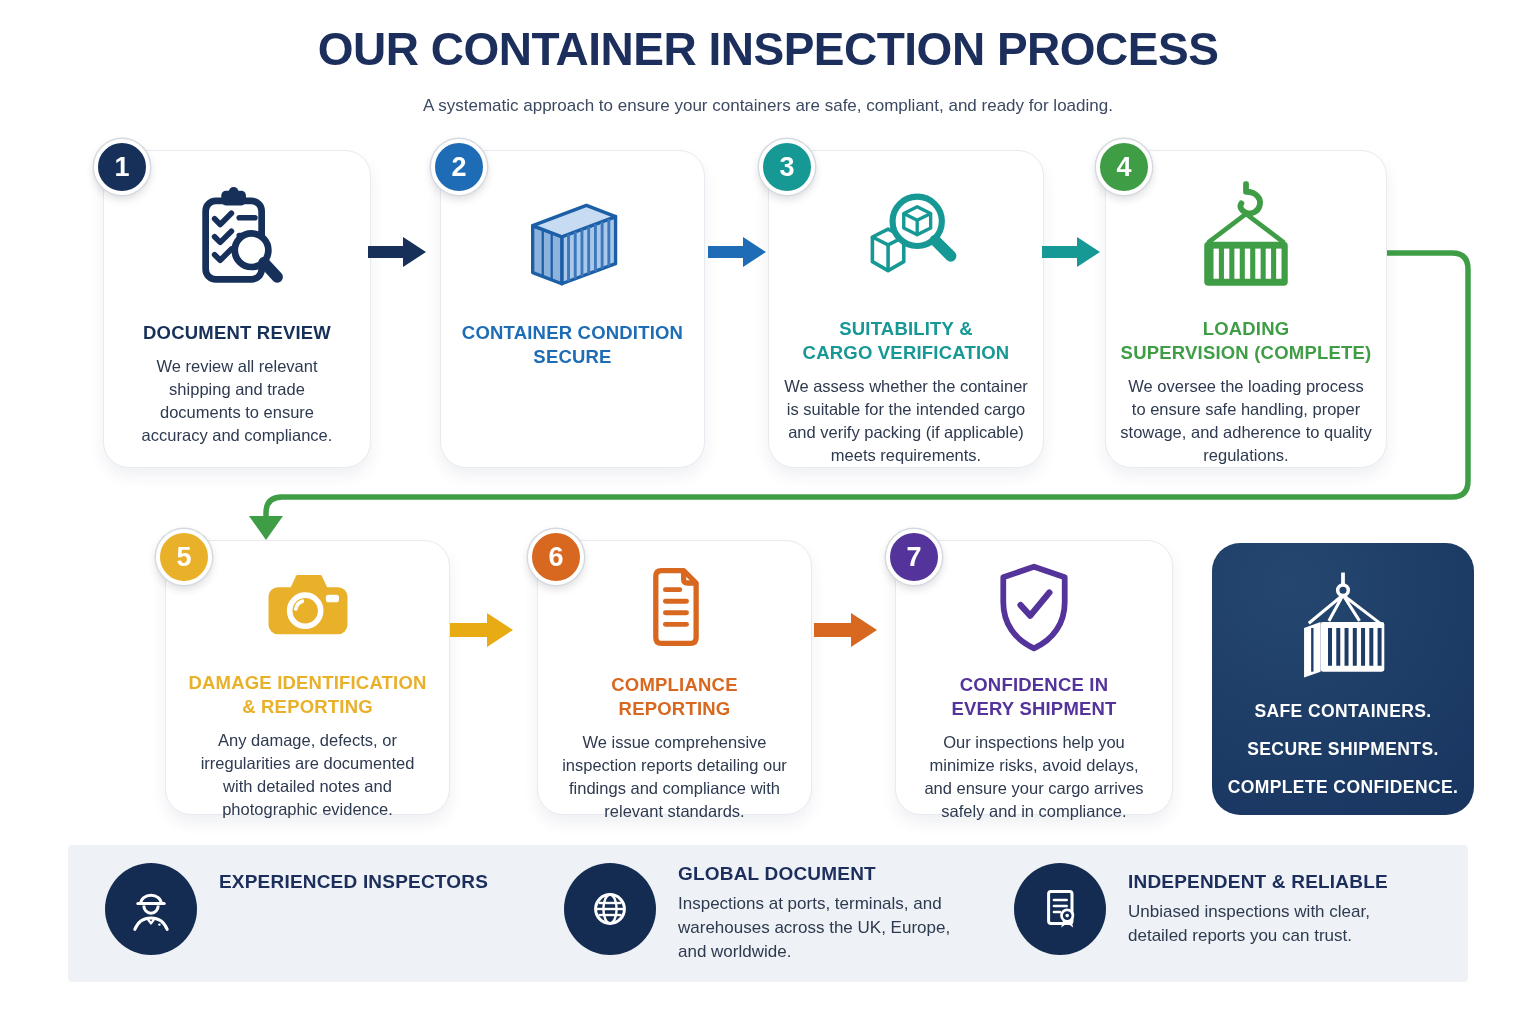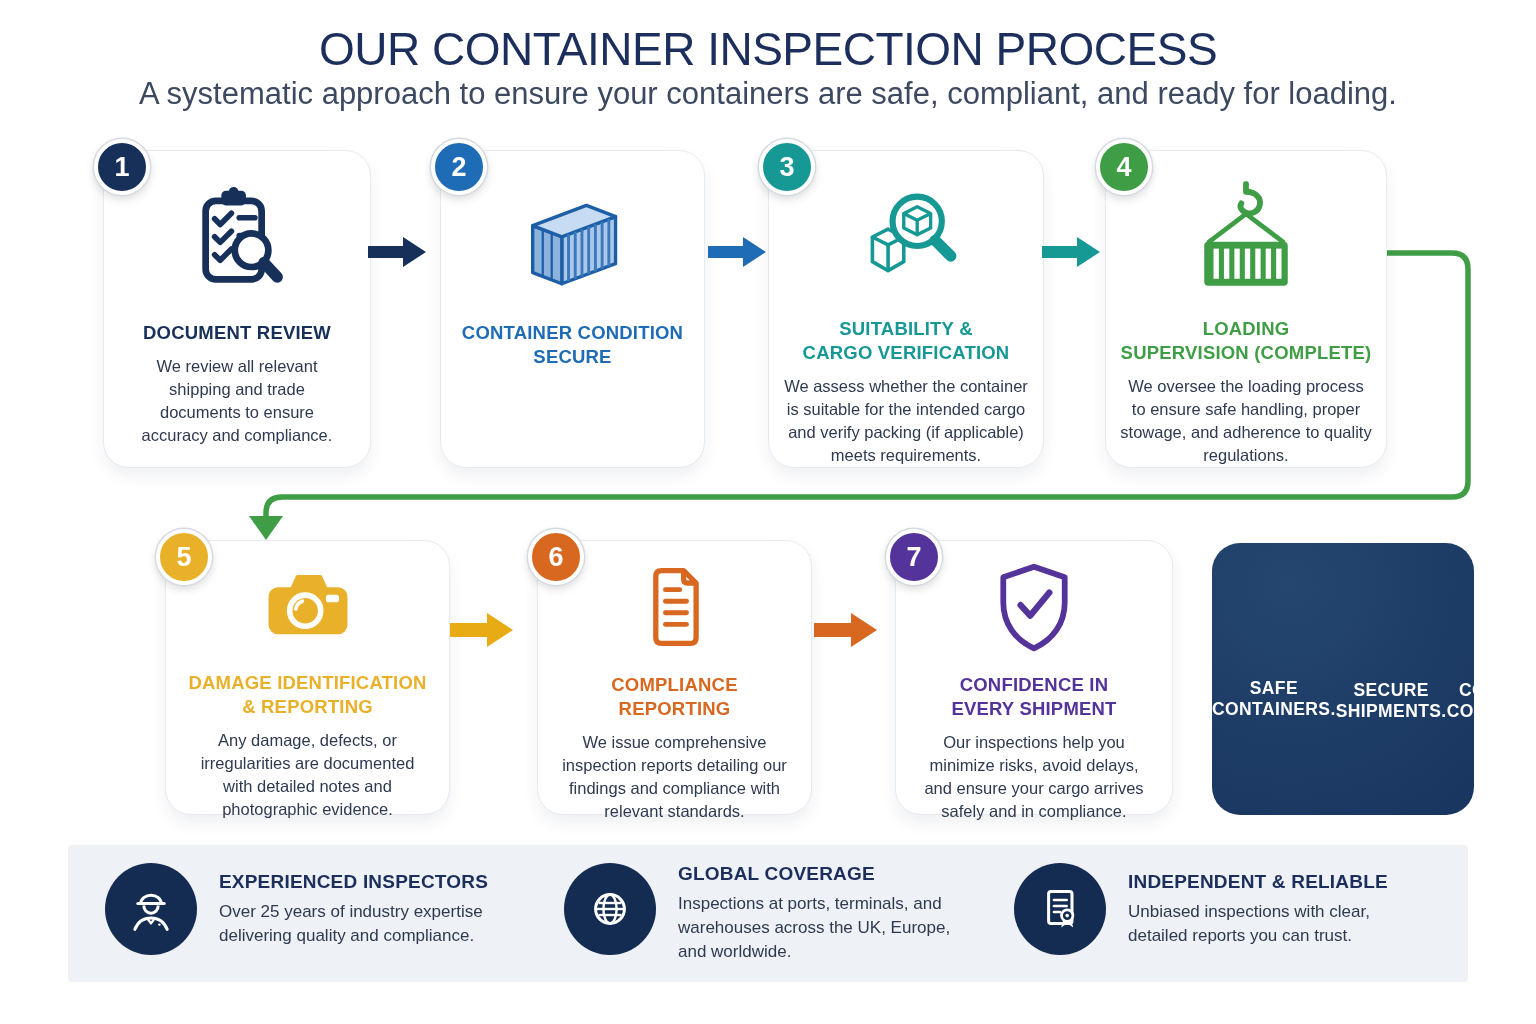--- a/index.html
+++ b/index.html
@@ -2,22 +2,22 @@
 <html><head>
 <meta charset="utf-8">
 <style>
   * { margin:0; padding:0; box-sizing:border-box; }
   html,body { width:1536px; height:1024px; }
   body { font-family:"Liberation Sans", sans-serif; background:#ffffff; overflow:hidden; }
   .canvas { position:relative; width:1536px; height:1024px; background:#ffffff; }
 
   
   .hdr { position:absolute; left:0; top:22px; width:1536px; text-align:center; }
-  .hdr h1 { font-size:46px; font-weight:400; letter-spacing:-0.5px; color:#1c2e5c;text-align:center; }
-  .hdr p  { margin-top:0; font-size:31px; color:#3c4960; }
+  .hdr h1 { font-size:46px; font-weight:700; letter-spacing:-0.5px; color:#1c2e5c;text-align:center; }
+  .hdr p  { margin-top:20px; font-size:17px; color:#3c4960; }
 
   
   .step-card { position:absolute; background:#fff; border:1.5px solid #e7eaef; border-radius:26px;
                box-shadow:0 8px 16px rgba(25,45,85,.07); display:flex; flex-direction:column;
                align-items:center; text-align:center; z-index:2; }
   .c1 { left:103px;  top:150px; width:268px; height:318px; padding:24px 12px 0; }
   .c2 { left:440px;  top:150px; width:265px; height:318px; padding:24px 12px 0; }
   .c3 { left:768px;  top:150px; width:276px; height:318px; padding:24px 12px 0; }
   .c4 { left:1105px; top:150px; width:282px; height:318px; padding:24px 12px 0; }
   .c5 { left:165px;  top:540px; width:285px; height:275px; padding:18px 12px 0; }
@@ -40,21 +40,21 @@
   .fa2 { left:708px;  top:232px; }
   .fa3 { left:1042px; top:232px; }
   .fa4 { left:450px;  top:608px; }
   .fa5 { left:814px;  top:608px; }
 
   .wrap-connector { position:absolute; left:0; top:0; z-index:1; color:var(--accent); pointer-events:none; }
 
   
   .summary-card { position:absolute; left:1212px; top:543px; width:262px; height:272px; border-radius:28px;
                   background:radial-gradient(circle at 30% 15%, #25476f 0%, #1c3b65 60%, #183560 100%);
-                  display:flex; flex-direction:row; align-items:center; text-align:center;
+                  display:flex; flex-direction:column; align-items:center; text-align:center;
                   padding-top:26px; z-index:2; }
   .summary-card .s-line { color:#fff; font-size:17.5px; font-weight:700; letter-spacing:.4px; margin-top:17px; }
   .summary-card .s-line:first-of-type { margin-top:14px; }
 
   
   .footer-band { position:absolute; left:68px; top:845px; width:1400px; height:137px;
                  background:#eef1f5; border-radius:4px; z-index:2; }
   .f-item { position:absolute; top:0; height:137px; }
   .f-circle { position:absolute; width:92px; height:92px; border-radius:50%; background:#152c52;
               top:18px; left:0; display:flex; align-items:center; justify-content:center; color:#fff; }
@@ -270,36 +270,35 @@
           <path d="M33 41 a17 14 0 0 1 34 0" fill="none" stroke="#ffffff" stroke-width="5"></path>
           <path d="M28 41 H72" stroke="#ffffff" stroke-width="5" stroke-linecap="round"></path>
           <path d="M38 44 a12 13 0 0 0 24 0" fill="none" stroke="#ffffff" stroke-width="5"></path>
           <path d="M23 84 c6 -15 17 -19 27 -19 c10 0 21 4 27 19" fill="none" stroke="#ffffff" stroke-width="5" stroke-linecap="round"></path>
           <path d="M44 66 l6 8 l6 -8" fill="none" stroke="#ffffff" stroke-width="4" stroke-linecap="round" stroke-linejoin="round"></path>
           <circle cx="64" cy="76" r="2" fill="#ffffff"></circle>
         </svg>
       </div>
       <div class="f-text">
         <div class="f-title">EXPERIENCED INSPECTORS</div>
-        <div class="f-desc" style="width:286px">Over 25 years of industry expertise delivering quality and compliance.</div>
       </div>
     </div>
 
     <div class="f-item fi2">
       <div class="f-circle">
         <svg width="60" height="60" viewBox="0 0 100 100">
           <circle cx="50" cy="50" r="24" fill="none" stroke="#ffffff" stroke-width="5"></circle>
           <ellipse cx="50" cy="50" rx="11" ry="24" fill="none" stroke="#ffffff" stroke-width="4"></ellipse>
           <path d="M31 40 H69" stroke="#ffffff" stroke-width="4"></path>
           <path d="M26 50 H74" stroke="#ffffff" stroke-width="4"></path>
           <path d="M31 60 H69" stroke="#ffffff" stroke-width="4"></path>
         </svg>
       </div>
       <div class="f-text">
-        <div class="f-title">GLOBAL COVERAGE</div>
+        <div class="f-title">GLOBAL DOCUMENT</div>
         <div class="f-desc" style="width:300px">Inspections at ports, terminals, and warehouses across the UK, Europe, and worldwide.</div>
       </div>
     </div>
 
     <div class="f-item fi3">
       <div class="f-circle">
         <svg width="60" height="60" viewBox="0 0 100 100">
           <rect x="31" y="21" width="39" height="53" rx="4" fill="none" stroke="#ffffff" stroke-width="5"></rect>
           <path d="M40 35 H61" stroke="#ffffff" stroke-width="4.5" stroke-linecap="round"></path>
           <path d="M40 45 H61" stroke="#ffffff" stroke-width="4.5" stroke-linecap="round"></path>

